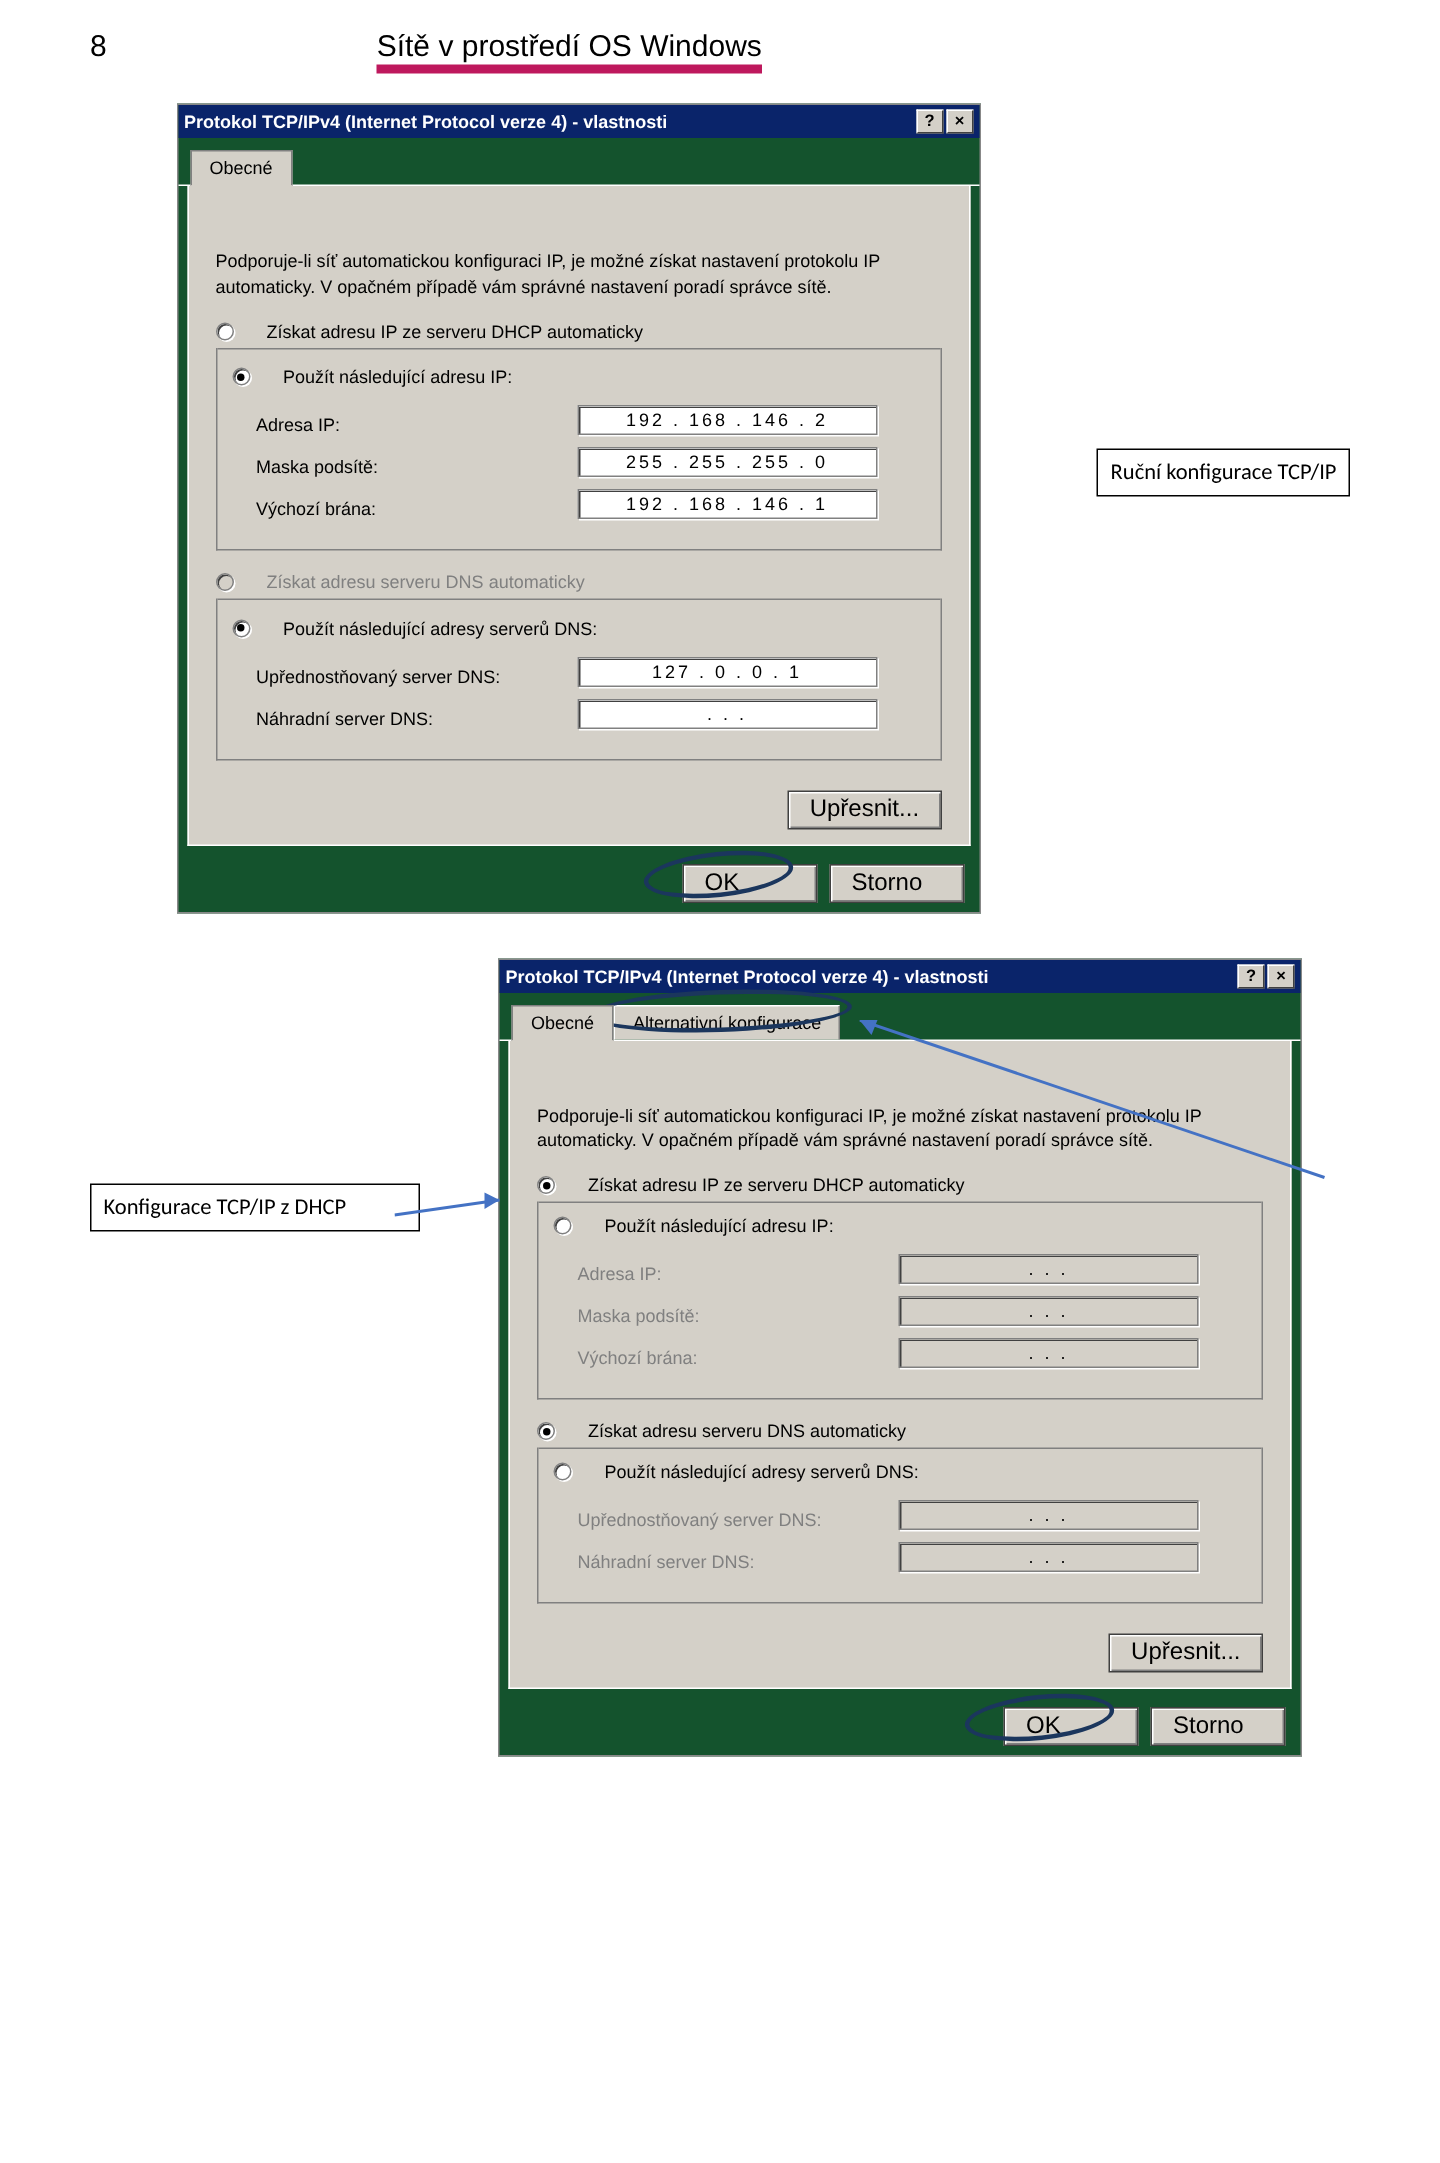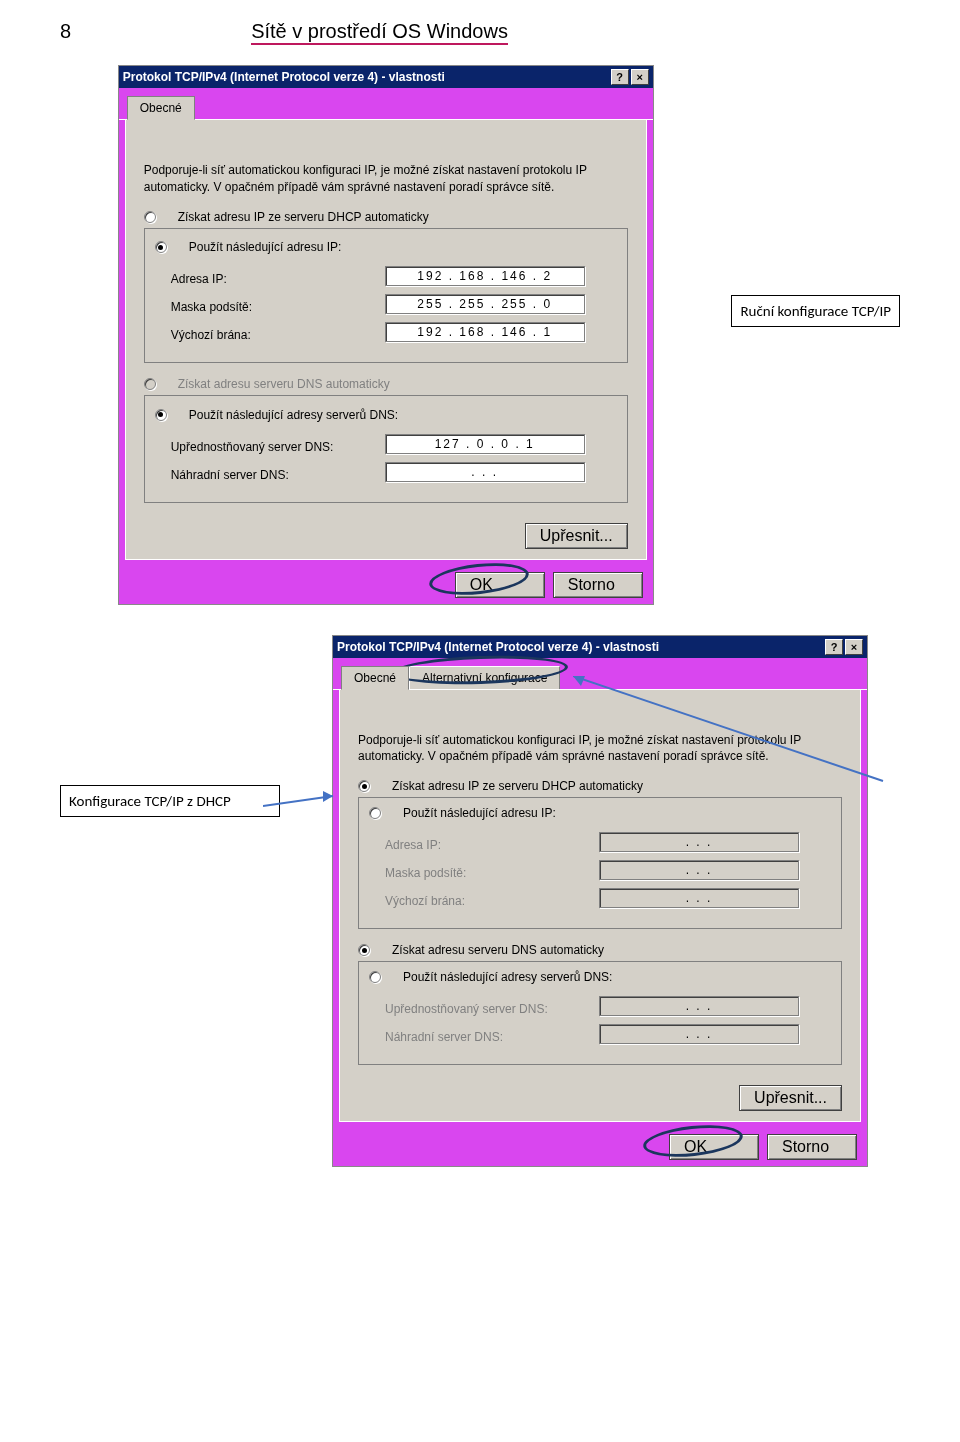--- a/index.html
+++ b/index.html
@@ -17,34 +17,34 @@
     display: flex;
     align-items: baseline;
     margin-bottom: 20px;
   }
   .page-num {
     font-size: 20px;
     margin-right: 180px;
   }
   .header-title {
     font-size: 20px;
-    border-bottom: 2px solid #be185d;
+    border-bottom: 6px solid #be185d;
   }
   .intro {
     font-family: "Times New Roman", serif;
     font-size: 20px;
     margin: 10px 0 20px 0;
   }
   .intro b { font-weight: bold; }
 
   
   .dialog {
     width: 536px;
     margin: 0 auto;
-    background: #d946ef;
+    background: #14532d;
     border: 1px solid #888;
     position: relative;
     font-size: 13px;
     color: #000;
   }
   .titlebar {
     background: #0a246a;
     color: #fff;
     height: 22px;
     display: flex;

